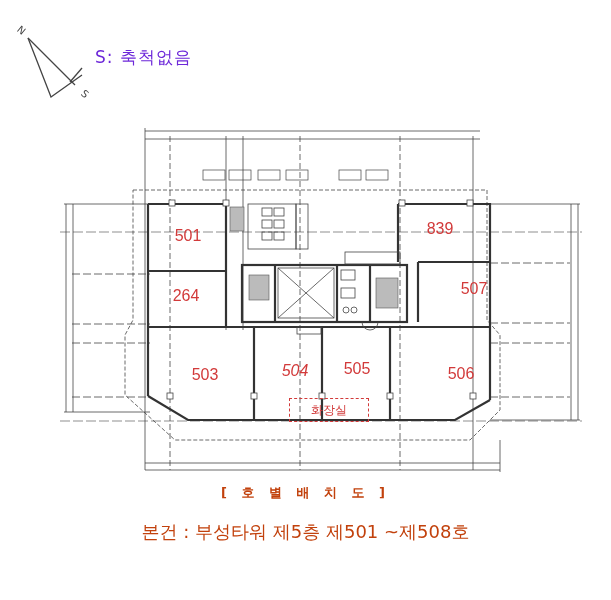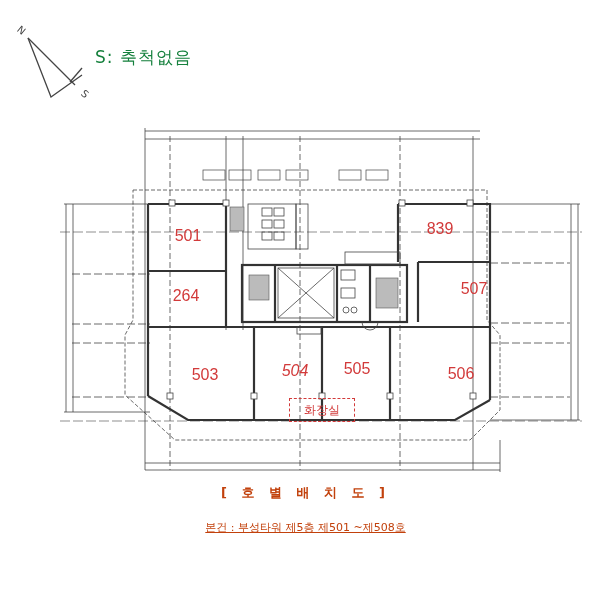--- a/index.html
+++ b/index.html
@@ -1,29 +1,29 @@
 <!DOCTYPE html>
 <html><head>
   <meta charset="utf-8">
   <style>
     html, body { margin: 0; padding: 0; background: #ffffff; }
     body { width: 611px; height: 600px; position: relative; overflow: hidden;
            font-family: "DejaVu Sans", sans-serif; }
     .compass { position: absolute; left: 10px; top: 20px; width: 90px; height: 90px; }
-    .scale-note { position: absolute; left: 95px; top: 46px; font-size: 17px; color: #15803d;
+    .scale-note { position: absolute; left: 95px; top: 46px; font-size: 17px; color: #6d28d9;
                   letter-spacing: 1px; font-family: "DejaVu Sans", sans-serif; }
     .plan { position: absolute; left: 0; top: 0; width: 611px; height: 600px; }
     .room-label { position: absolute; color: #d23a3a; font-size: 16px;
                   font-family: "Liberation Sans", sans-serif; transform: translate(-50%, -50%); }
-    .restroom { position: absolute; left: 289px; top: 398px; width: 66px; height: 24px;
+    .restroom { position: absolute; left: 289px; top: 398px; width: 80px; height: 24px;
                 border: 1.5px dashed #d23a3a; color: #d23a3a; font-size: 12px;
                 display: flex; align-items: center; justify-content: center; box-sizing: border-box; }
     .caption { position: absolute; left: 0; width: 611px; text-align: center; color: #c2410c; }
     .caption.title { top: 484px; font-size: 13px; letter-spacing: 5px; font-weight: bold; }
-    .caption.sub { top: 520px; font-size: 11px; text-decoration: underline; }
+    .caption.sub { top: 520px; font-size: 18px; }
   </style>
 </head>
 <body>
 
 <svg class="compass" viewBox="0 0 90 90">
   <polyline points="18,18 41,77 72,55" fill="none" stroke="#444" stroke-width="1.3"></polyline>
   <line x1="18" y1="18" x2="65" y2="65" stroke="#444" stroke-width="1.3"></line>
   <line x1="72" y1="48" x2="60" y2="62" stroke="#444" stroke-width="1.3"></line>
   <text x="8" y="14" font-size="10" fill="#444" transform="rotate(40 12 10)">N</text>
   <text x="72" y="78" font-size="10" fill="#444" transform="rotate(40 76 74)">S</text>

